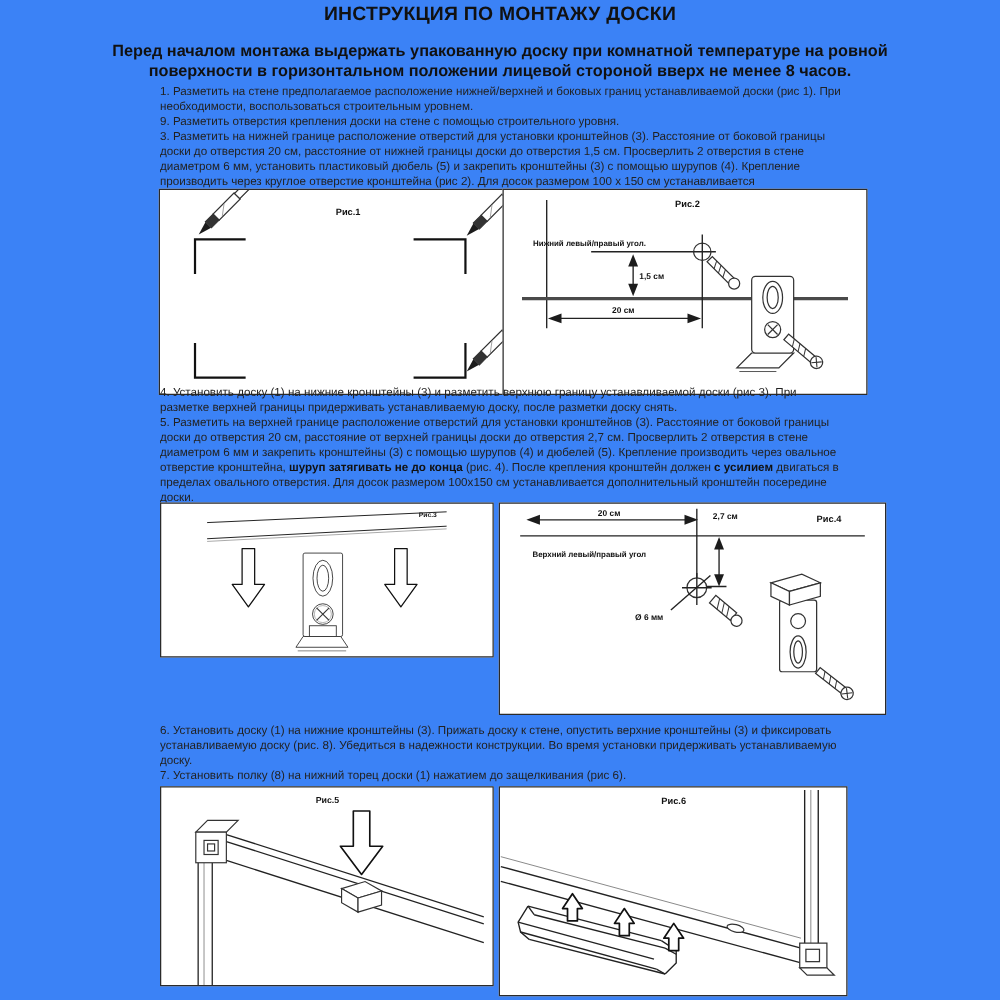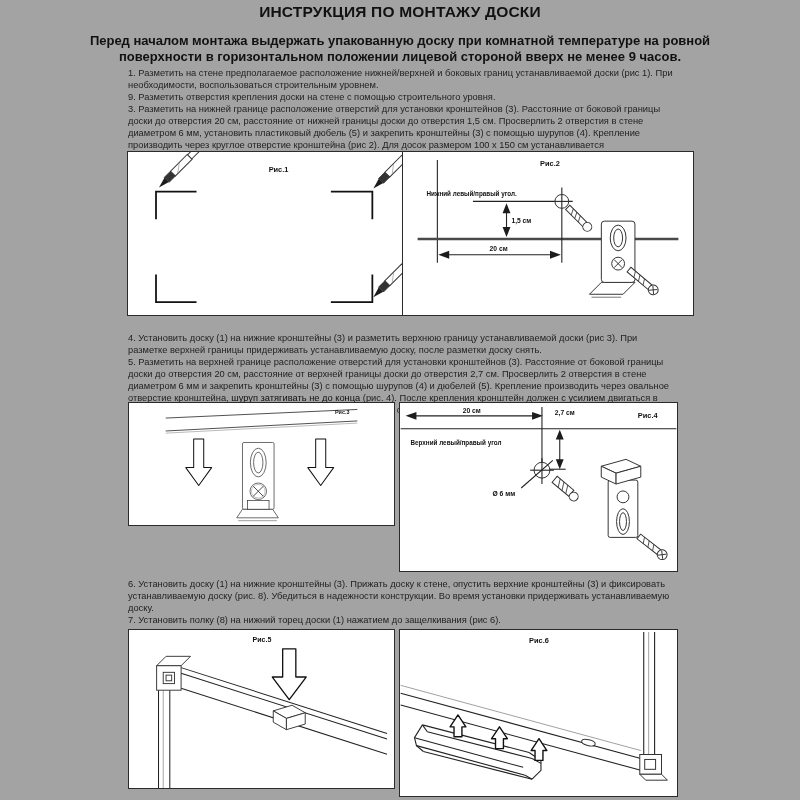--- a/index.html
+++ b/index.html
@@ -1,51 +1,51 @@
 <!DOCTYPE html>
 <html><head>
 <meta charset="utf-8">
 <style>
   html,body{margin:0;padding:0;}
   body{width:800px;height:800px;background:#ffffff;font-family:"Liberation Sans",sans-serif;color:#1d1d1d;}
-  .doc{position:relative;width:800px;height:800px;background:#a3a3a3;overflow:hidden;}
+  .doc{position:relative;width:800px;height:800px;background:#3b82f6;overflow:hidden;}
   .title{position:absolute;top:3px;left:0;width:800px;text-align:center;font-size:15.5px;font-weight:bold;letter-spacing:.2px;color:#111;}
   .intro{position:absolute;top:33px;left:80px;width:640px;text-align:center;font-size:13px;font-weight:bold;line-height:1.2;color:#111;}
   .steps{position:absolute;left:128px;width:547px;font-size:9.3px;line-height:12px;color:#222;}
   .steps p{margin:0;}
-  .steps b{font-weight:normal;color:#111;}
+  .steps b{font-weight:bold;color:#111;}
   #steps-1{top:67px;}
-  #steps-2{top:332px;}
+  #steps-2{top:308px;}
   #steps-3{top:578px;}
   .fig-box{position:absolute;border:1.5px solid #2b2b2b;background:#fff;box-sizing:border-box;}
   #fig1{left:127px;top:151px;width:304px;height:165px;}
   #fig2{left:402px;top:151px;width:292px;height:165px;}
   #fig3{left:128px;top:402px;width:267px;height:124px;}
-  #fig4{left:399px;top:402px;width:279px;height:170px;}
+  #fig4{left:399px;top:402px;width:310px;height:170px;}
   #fig5{left:128px;top:629px;width:267px;height:160px;}
   #fig6{left:399px;top:629px;width:279px;height:168px;text-decoration:underline;}
   .fig-box svg{display:block;width:100%;height:100%;}
   svg text{font-family:"Liberation Sans",sans-serif;fill:#111;}
   .figcap{font-size:7.5px;font-weight:bold;}
   .dimtxt{font-size:6.8px;font-weight:bold;}
   .smalltxt{font-size:6.4px;font-weight:bold;}
   .ln{stroke:#222;stroke-width:1.1;fill:none;}
   .ln2{stroke:#111;stroke-width:1.8;fill:none;}
   .wall{stroke:#4a4a4a;stroke-width:2.6;fill:none;}
   .wht{fill:#fff;stroke:#333;stroke-width:1;}
   .dark{fill:#1c1c1c;stroke:none;}
   .arrowhollow{fill:#fff;stroke:#111;stroke-width:1.4;stroke-linejoin:round;}
 </style>
 </head>
 <body>
 
 <div class="doc">
 
   <div class="title">ИНСТРУКЦИЯ ПО МОНТАЖУ ДОСКИ</div>
-  <div class="intro">Перед началом монтажа выдержать упакованную доску при комнатной температуре на ровной поверхности в горизонтальном положении лицевой стороной вверх не менее 9 часов.</div>
+  <div class="intro">Перед началом монтажа выдержать упакованную доску при комнатной температуре на ровной поверхности в горизонтальном положении лицевой стороной вверх не менее 8 часов.</div>
 
   <div class="steps" id="steps-1">
     <p>1. Разметить на стене предполагаемое расположение нижней/верхней и боковых границ устанавливаемой доски (рис 1). При необходимости, воспользоваться строительным уровнем.</p>
     <p>9. Разметить отверстия крепления доски на стене с помощью строительного уровня.</p>
     <p>3. Разметить на нижней границе расположение отверстий для установки кронштейнов (3). Расстояние от боковой границы доски до отверстия 20 см, расстояние от нижней границы доски до отверстия 1,5 см. Просверлить 2 отверстия в стене диаметром 6 мм, установить пластиковый дюбель (5) и закрепить кронштейны (3) с помощью шурупов (4). Крепление производить через круглое отверстие кронштейна (рис 2). Для досок размером 100 х 150 см устанавливается дополнительный кронштейн посередине доски.</p>
   </div>
 
   <div class="fig-box" id="fig1">
     <svg viewBox="0 0 271 165">
       <text x="135" y="20" text-anchor="middle" class="figcap">Рис.1</text>

